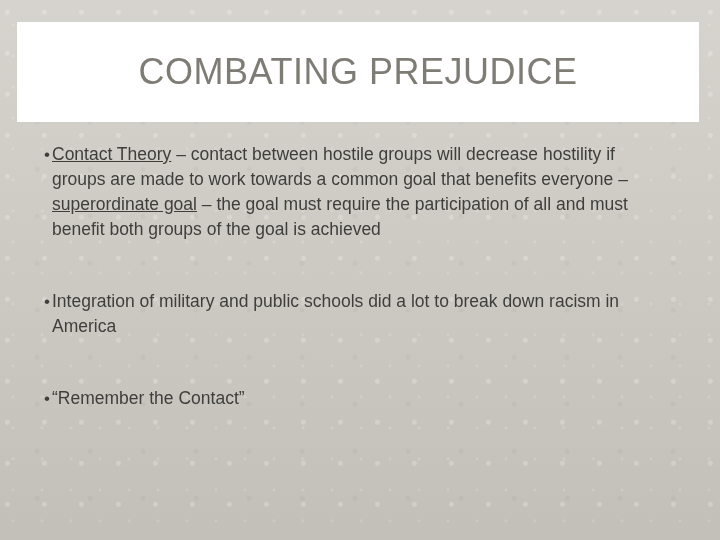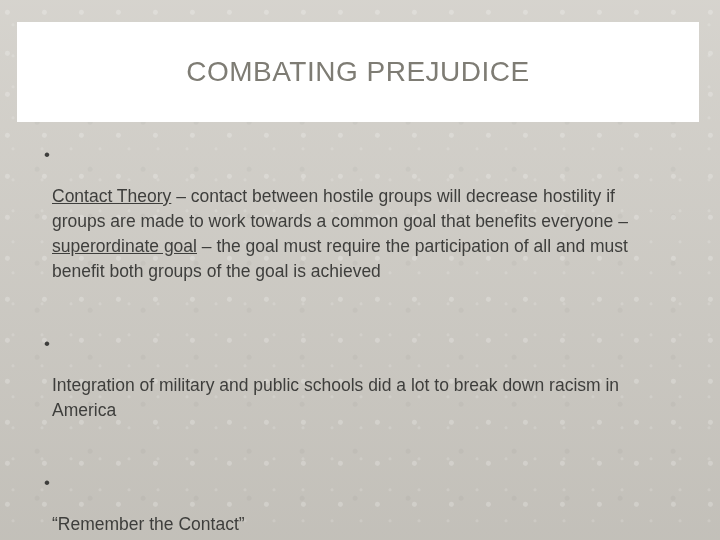--- a/index.html
+++ b/index.html
@@ -39,21 +39,21 @@
     left: 17px;
     top: 22px;
     width: 682px;
     height: 100px;
     background: #ffffff;
     display: flex;
     align-items: center;
     justify-content: center;
   }
   #title-text {
-    font-size: 28px;
+    font-size: 36px;
     letter-spacing: 0.5px;
     color: #7e7c74;
     font-weight: normal;
     text-align: center;
     white-space: nowrap;
   }
   #body-area {
     position: absolute;
     left: 30px;
     top: 136px;
@@ -76,21 +76,20 @@
     font-size: 17px;
     line-height: 25px;
     text-align: left;
     color: #3e3e3c;
     padding-left: 14px;
     box-sizing: border-box;
   }
   .bullet-text {
     flex: 1 1 auto;
     max-width: 608px;
-    margin-top: 42px;
   }
   .u { text-decoration: underline; }
 </style>
 </head>
 <body>
 
 <div id="slide">
 
   <div id="title-band">
     <div id="title-text">COMBATING PREJUDICE</div>

